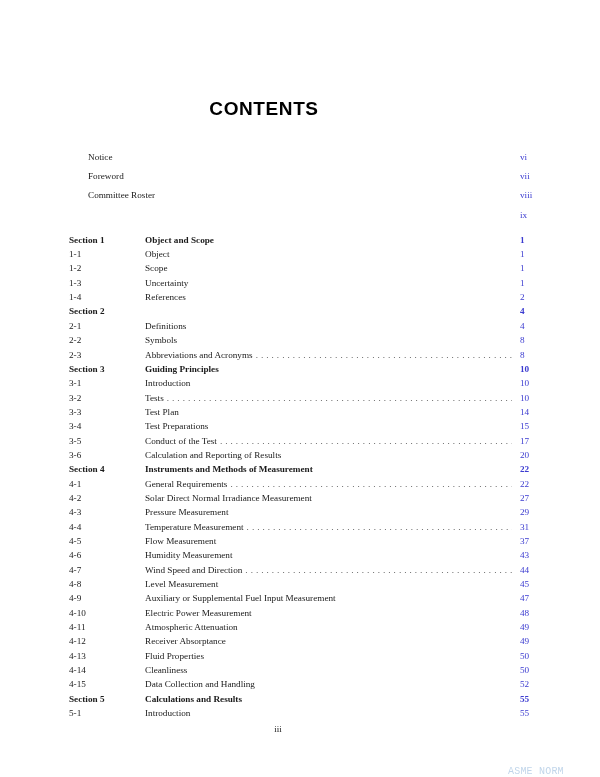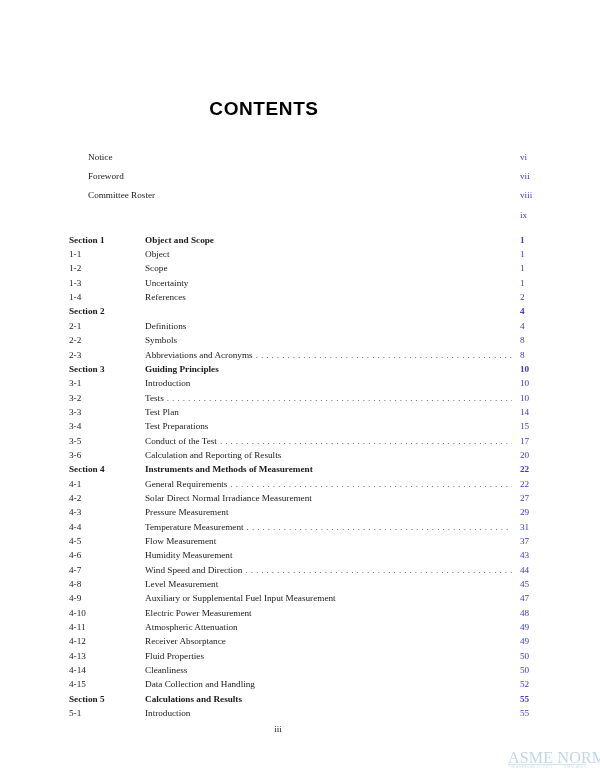--- a/index.html
+++ b/index.html
@@ -118,26 +118,27 @@
   .watermark {
     position: absolute;
     left: 508px;
     top: 752px;
     width: 84px;
     height: 22px;
     opacity: 0.55;
     pointer-events: none;
   }
   .wm-text {
-    font-family: Liberation Serif, serif;
-    font-size: 16px;
+    font-family: Liberation Mono, monospace;
+    font-size: 10px;
     letter-spacing: 0.2px;
     color: #8fb4d9;
     white-space: nowrap;
     line-height: 11px;
+    margin-top: 14px;
   }
   .wm-sub {
     font-family: "Liberation Sans", "DejaVu Sans", sans-serif;
     font-size: 3.2px;
     letter-spacing: 0.3px;
     color: #aac7e2;
     white-space: nowrap;
     display: flex;
     justify-content: space-between;
     width: 78px;

